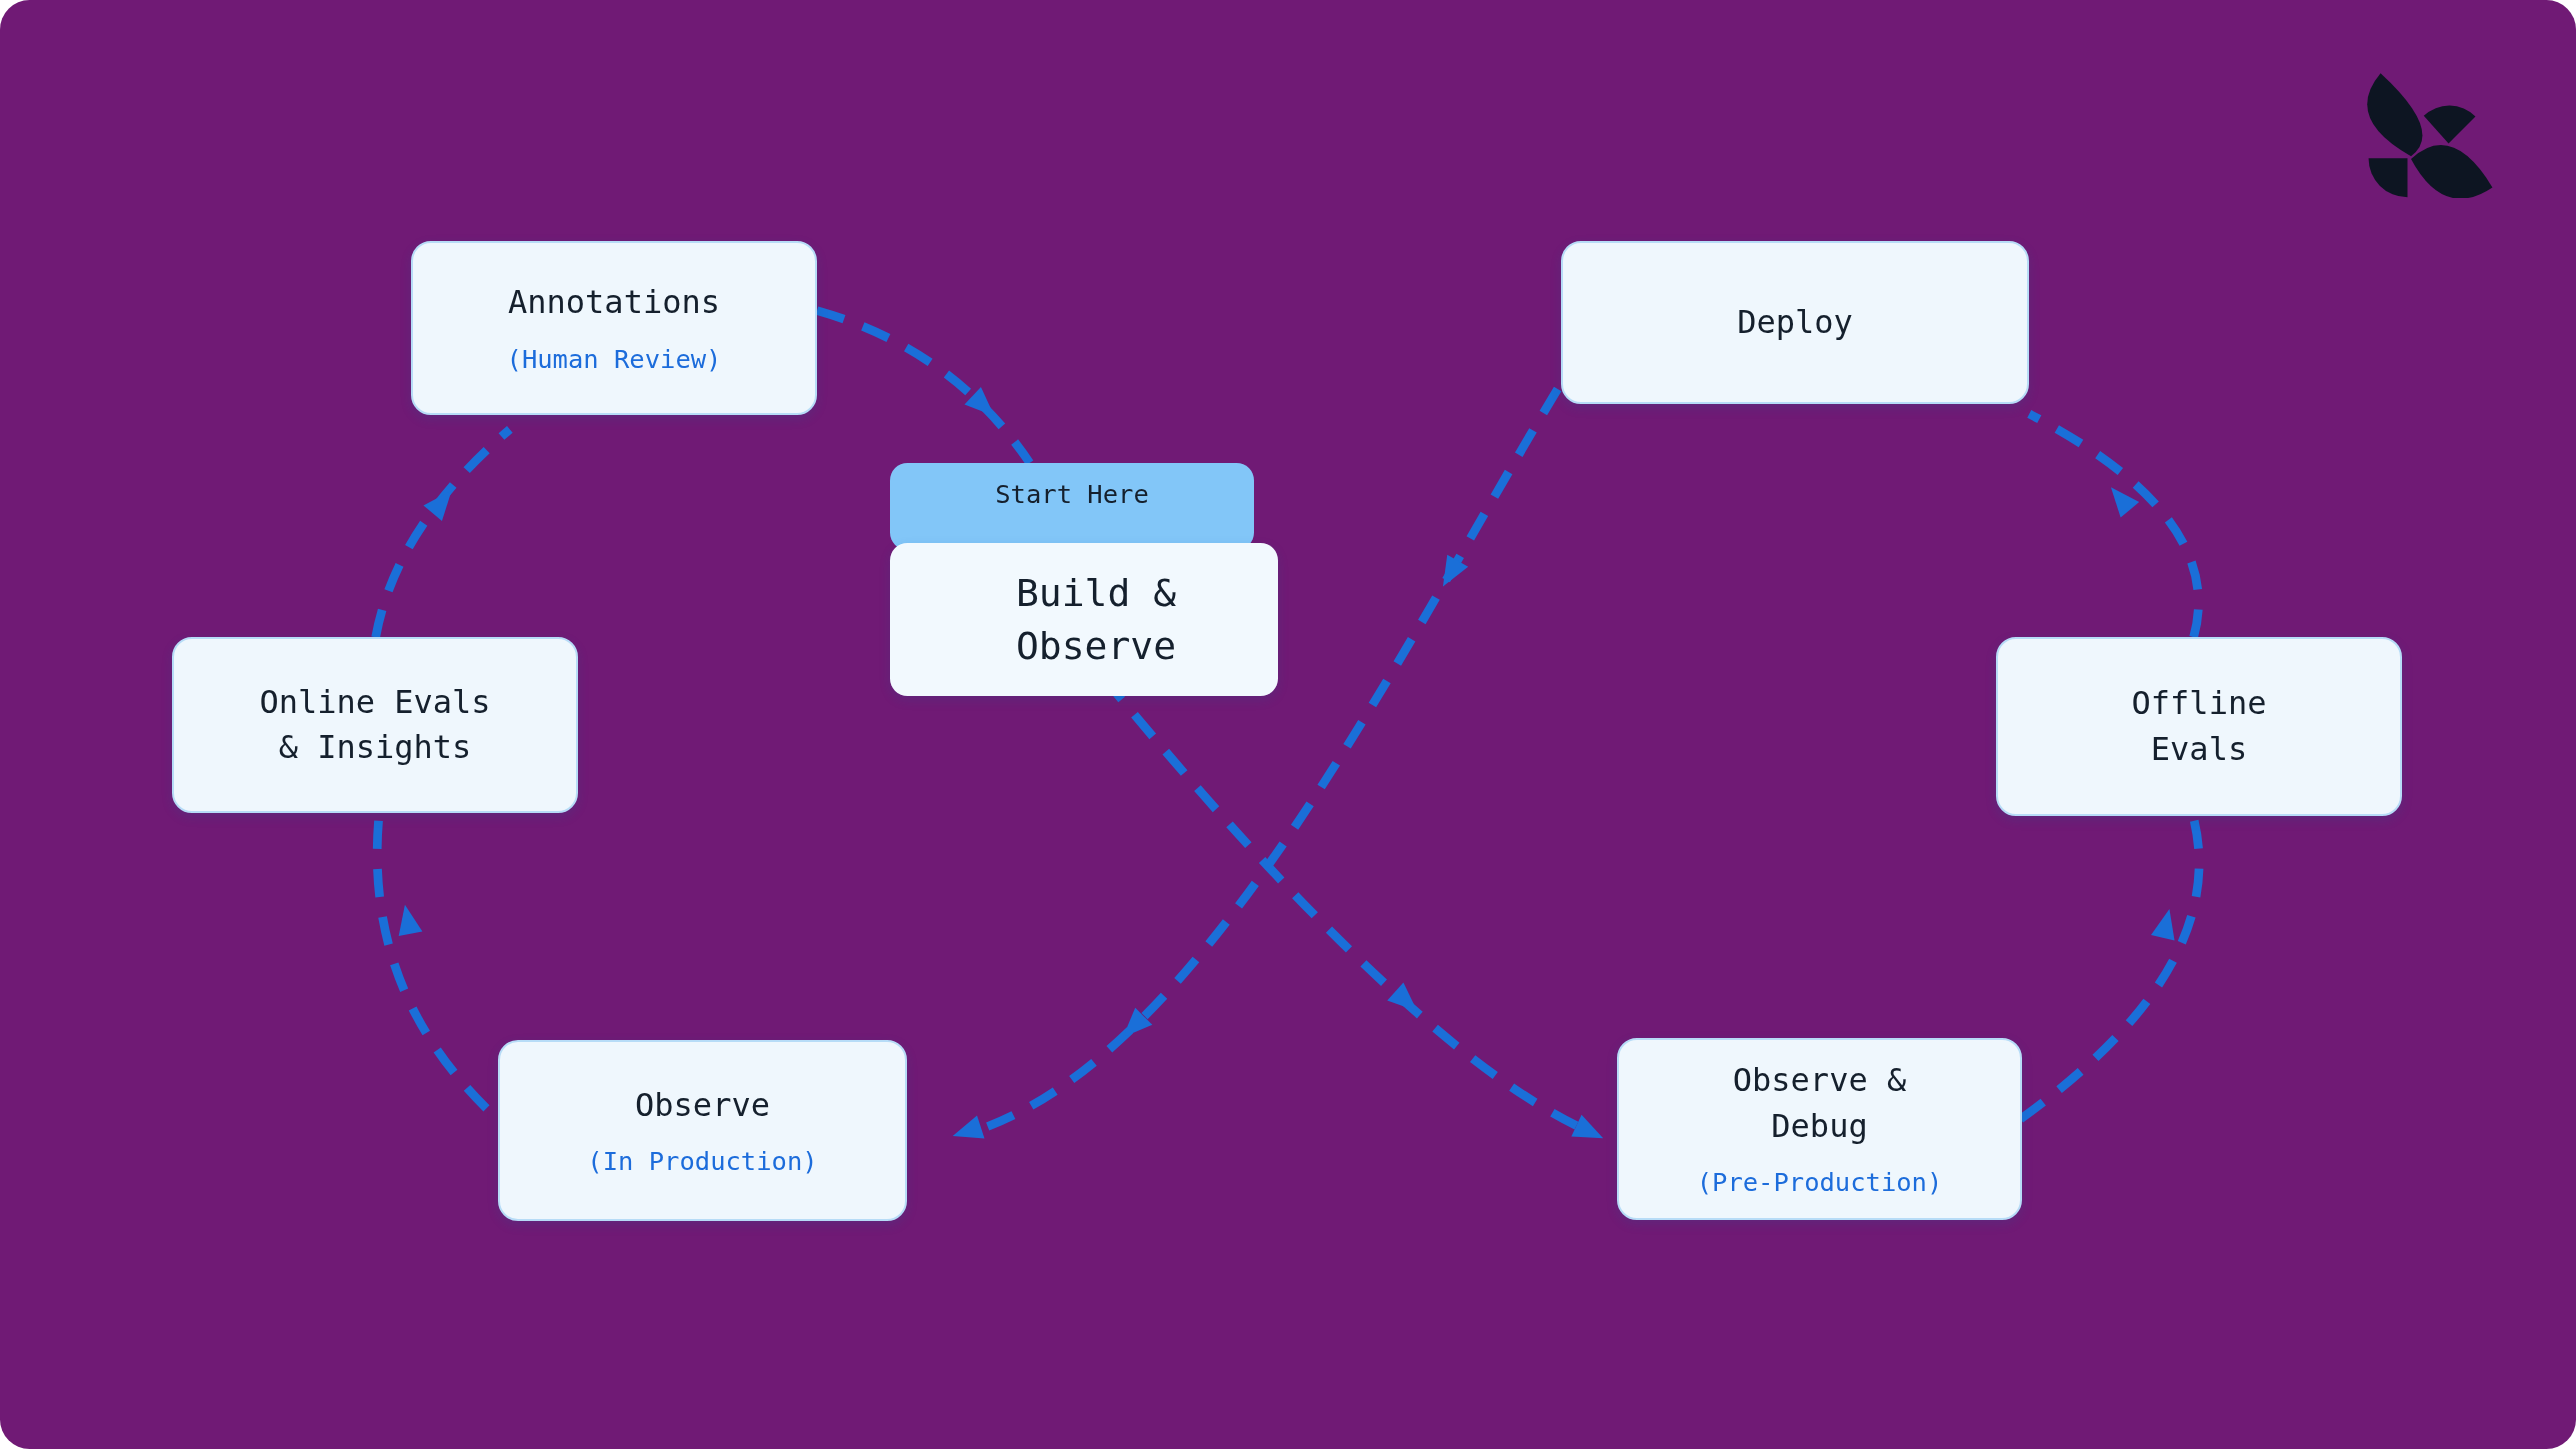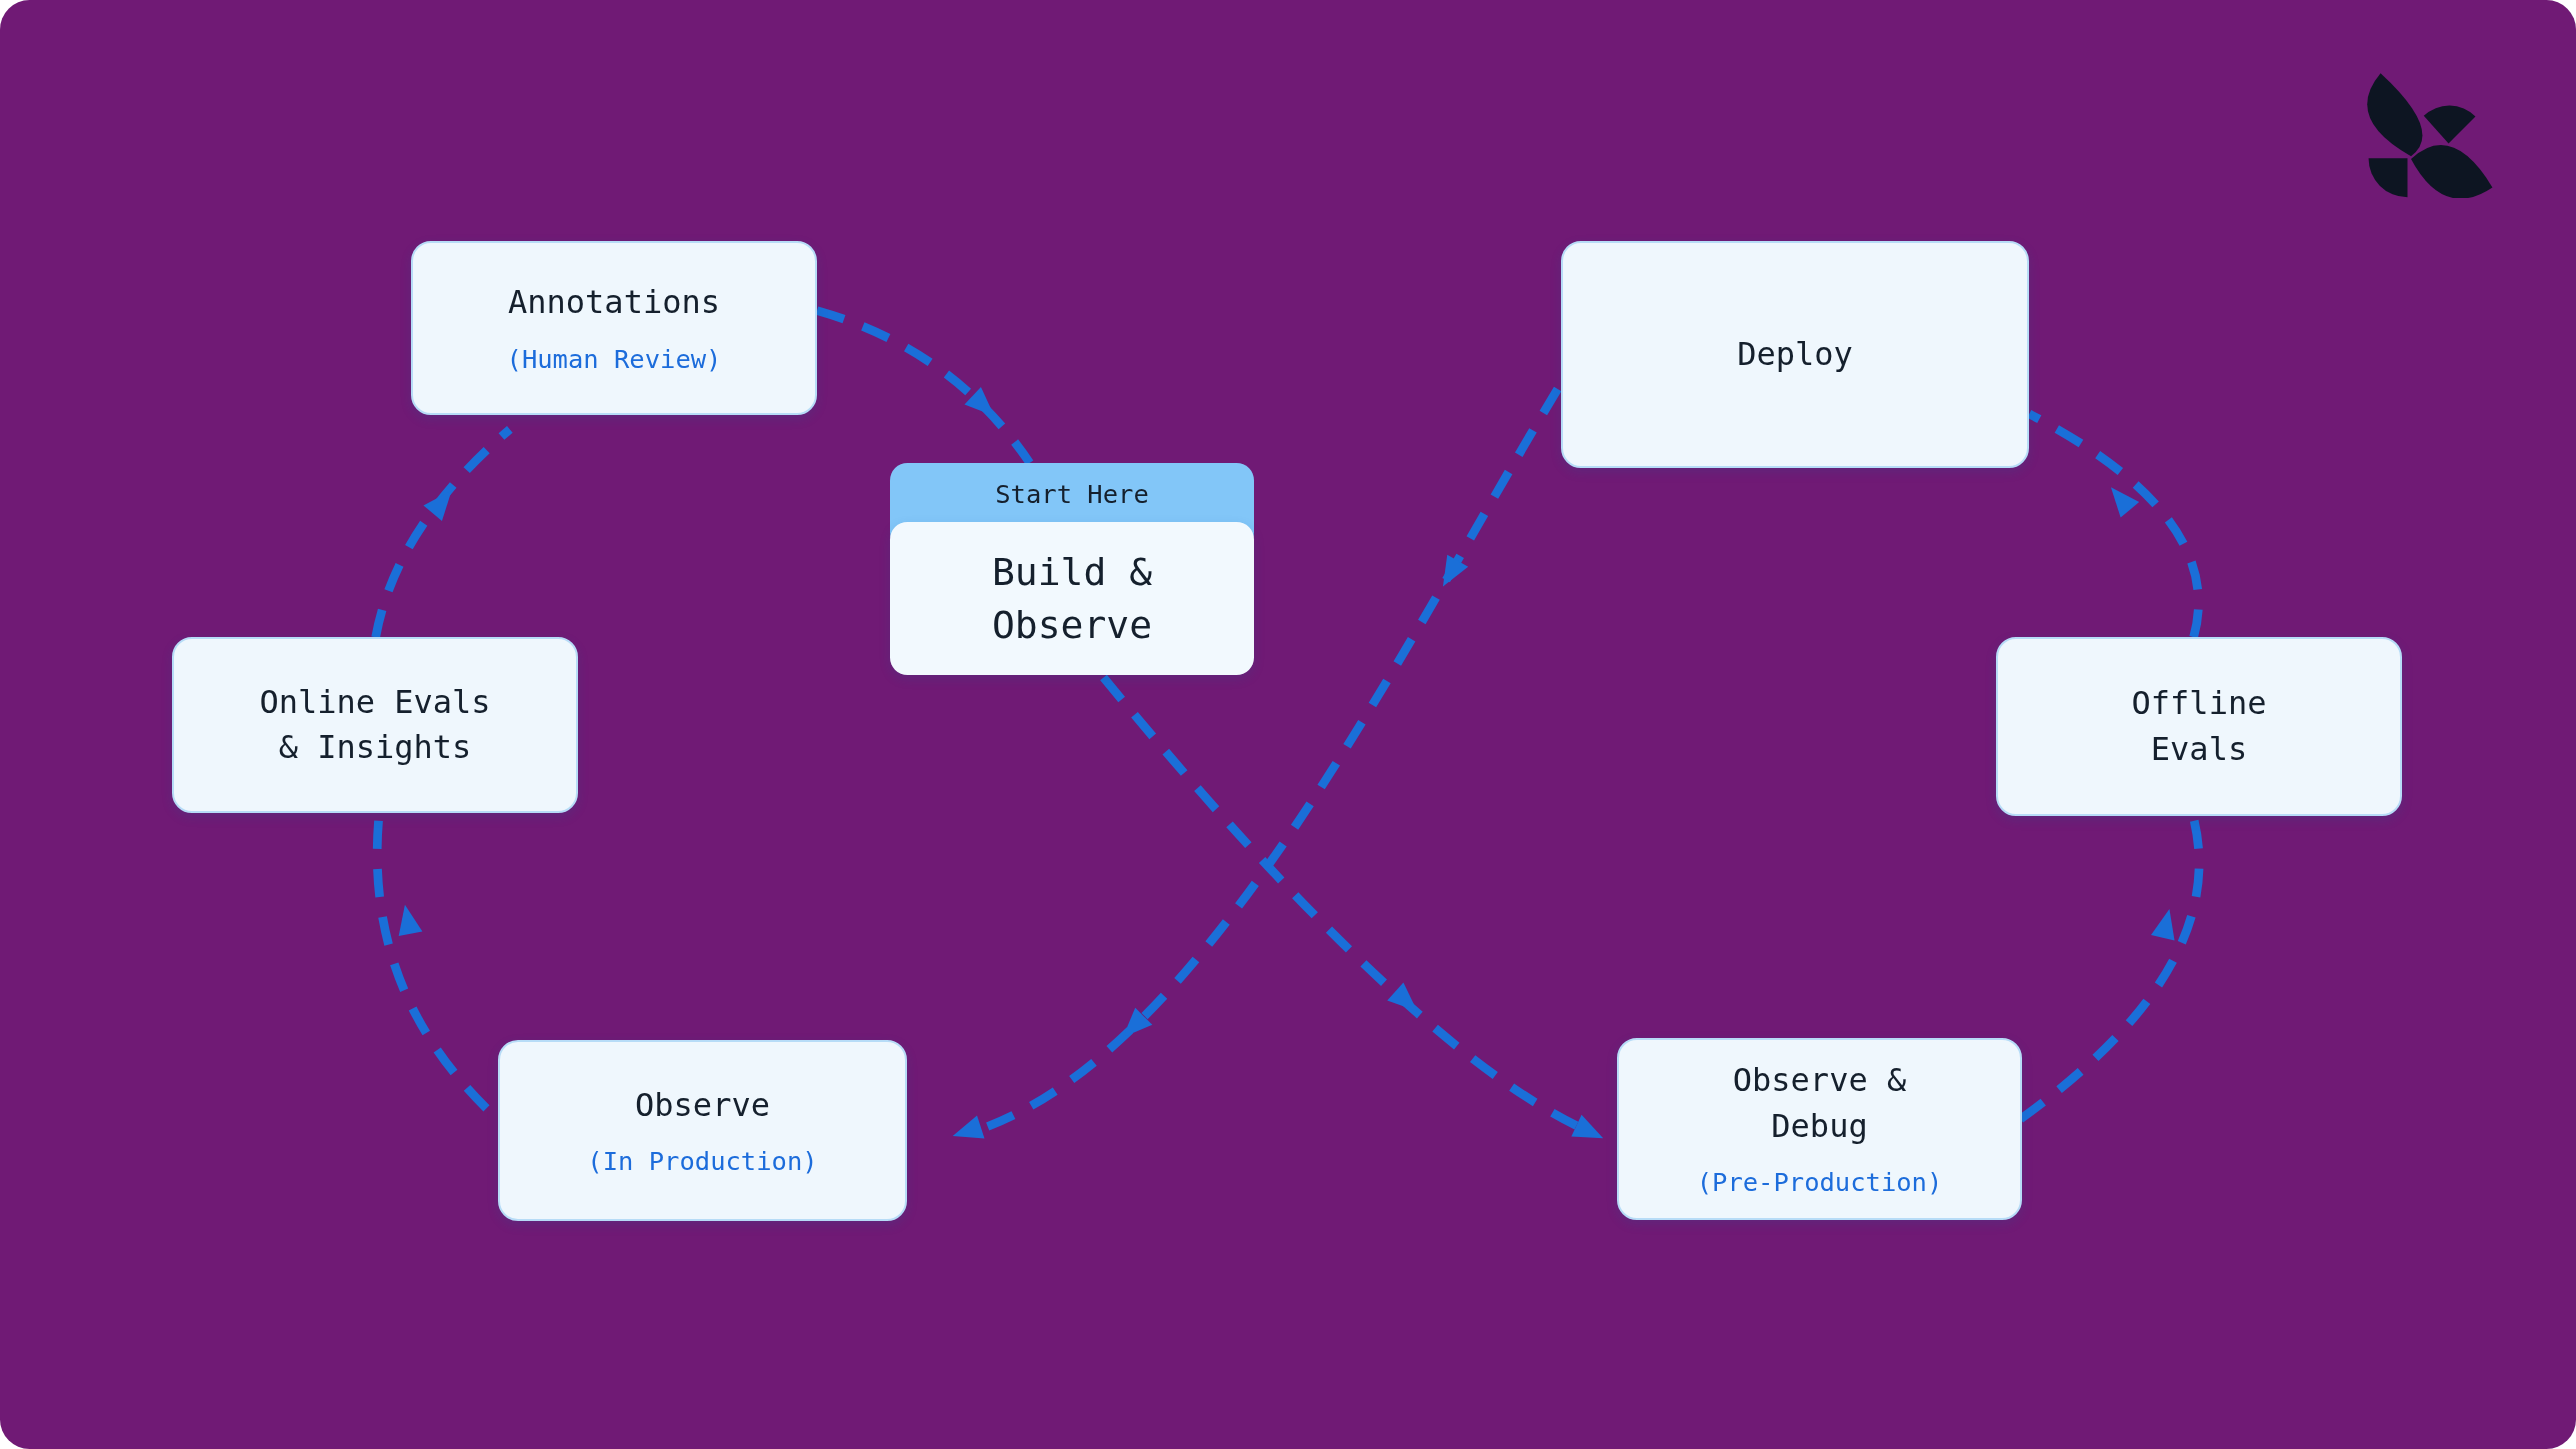--- a/index.html
+++ b/index.html
@@ -9,23 +9,23 @@
   .node{position:absolute;background:#eff7fd;border:2.7px solid #b7dcf7;border-radius:20px;
         box-shadow:0 4px 10.7px rgba(30,90,150,.20);display:flex;flex-direction:column;
         align-items:center;justify-content:center;box-sizing:border-box;text-align:center;}
   .title{color:#15202d;font-size:32px;line-height:1.42;white-space:pre;}
   .title-big{color:#15202d;font-size:38px;line-height:1.38;white-space:pre;}
   .sub{color:#1c6cdb;font-size:25.5px;line-height:1.35;margin-top:16px;white-space:pre;}
   .start-group{position:absolute;left:890px;top:463px;width:364px;height:215px;}
   .start-badge{position:absolute;left:0;top:0;width:100%;height:87px;background:#82c6f8;
         border-radius:17.4px;display:flex;align-items:flex-start;justify-content:center;box-sizing:border-box;}
   .start-badge span{color:#15202d;font-size:25.5px;line-height:62px;}
-  .start-card{position:absolute;left:0;top:59px;width:100%;height:153px;background:#f2f9fe;
+  .start-card{position:absolute;left:0;top:80px;width:100%;height:153px;background:#f2f9fe;
         border-radius:17.4px;box-shadow:0 4px 10.7px rgba(30,90,150,.18);display:flex;flex-direction:column;
-        align-items:center;justify-content:center;text-align:center;}
+        align-items:center;justify-content:center;text-align:center;padding-left:24px;}
   .logo{position:absolute;left:2367px;top:67px;width:127px;height:131px;}
 </style>
 </head>
 <body>
 
 <div class="canvas">
 
   <svg class="arrow-layer" viewBox="0 0 3840 2160">
     <g fill="none" stroke="#1a6fd8" stroke-width="13" stroke-dasharray="42 30">
       <path d="M1218,463 Q1420,520 1535,690"></path>
@@ -48,21 +48,21 @@
       <polygon points="0,-18 44,0 0,18" transform="translate(612,1392) rotate(-101)"></polygon>
       <polygon points="0,-18 44,0 0,18" transform="translate(645,765) rotate(-50)"></polygon>
     </g>
   </svg>
 
   <div class="node" style="left:411px;top:241px;width:406px;height:174px;">
     <div class="title">Annotations</div>
     <div class="sub">(Human Review)</div>
   </div>
 
-  <div class="node" style="left:1561px;top:241px;width:468px;height:227px;">
+  <div class="node" style="left:1561px;top:241px;width:468px;height:163px;">
     <div class="title">Deploy</div>
   </div>
 
   <div class="start-group">
     <div class="start-badge">
       <span>Start Here</span>
     </div>
     <div class="start-card">
       <div class="title-big">Build &amp;</div>
       <div class="title-big">Observe</div>

